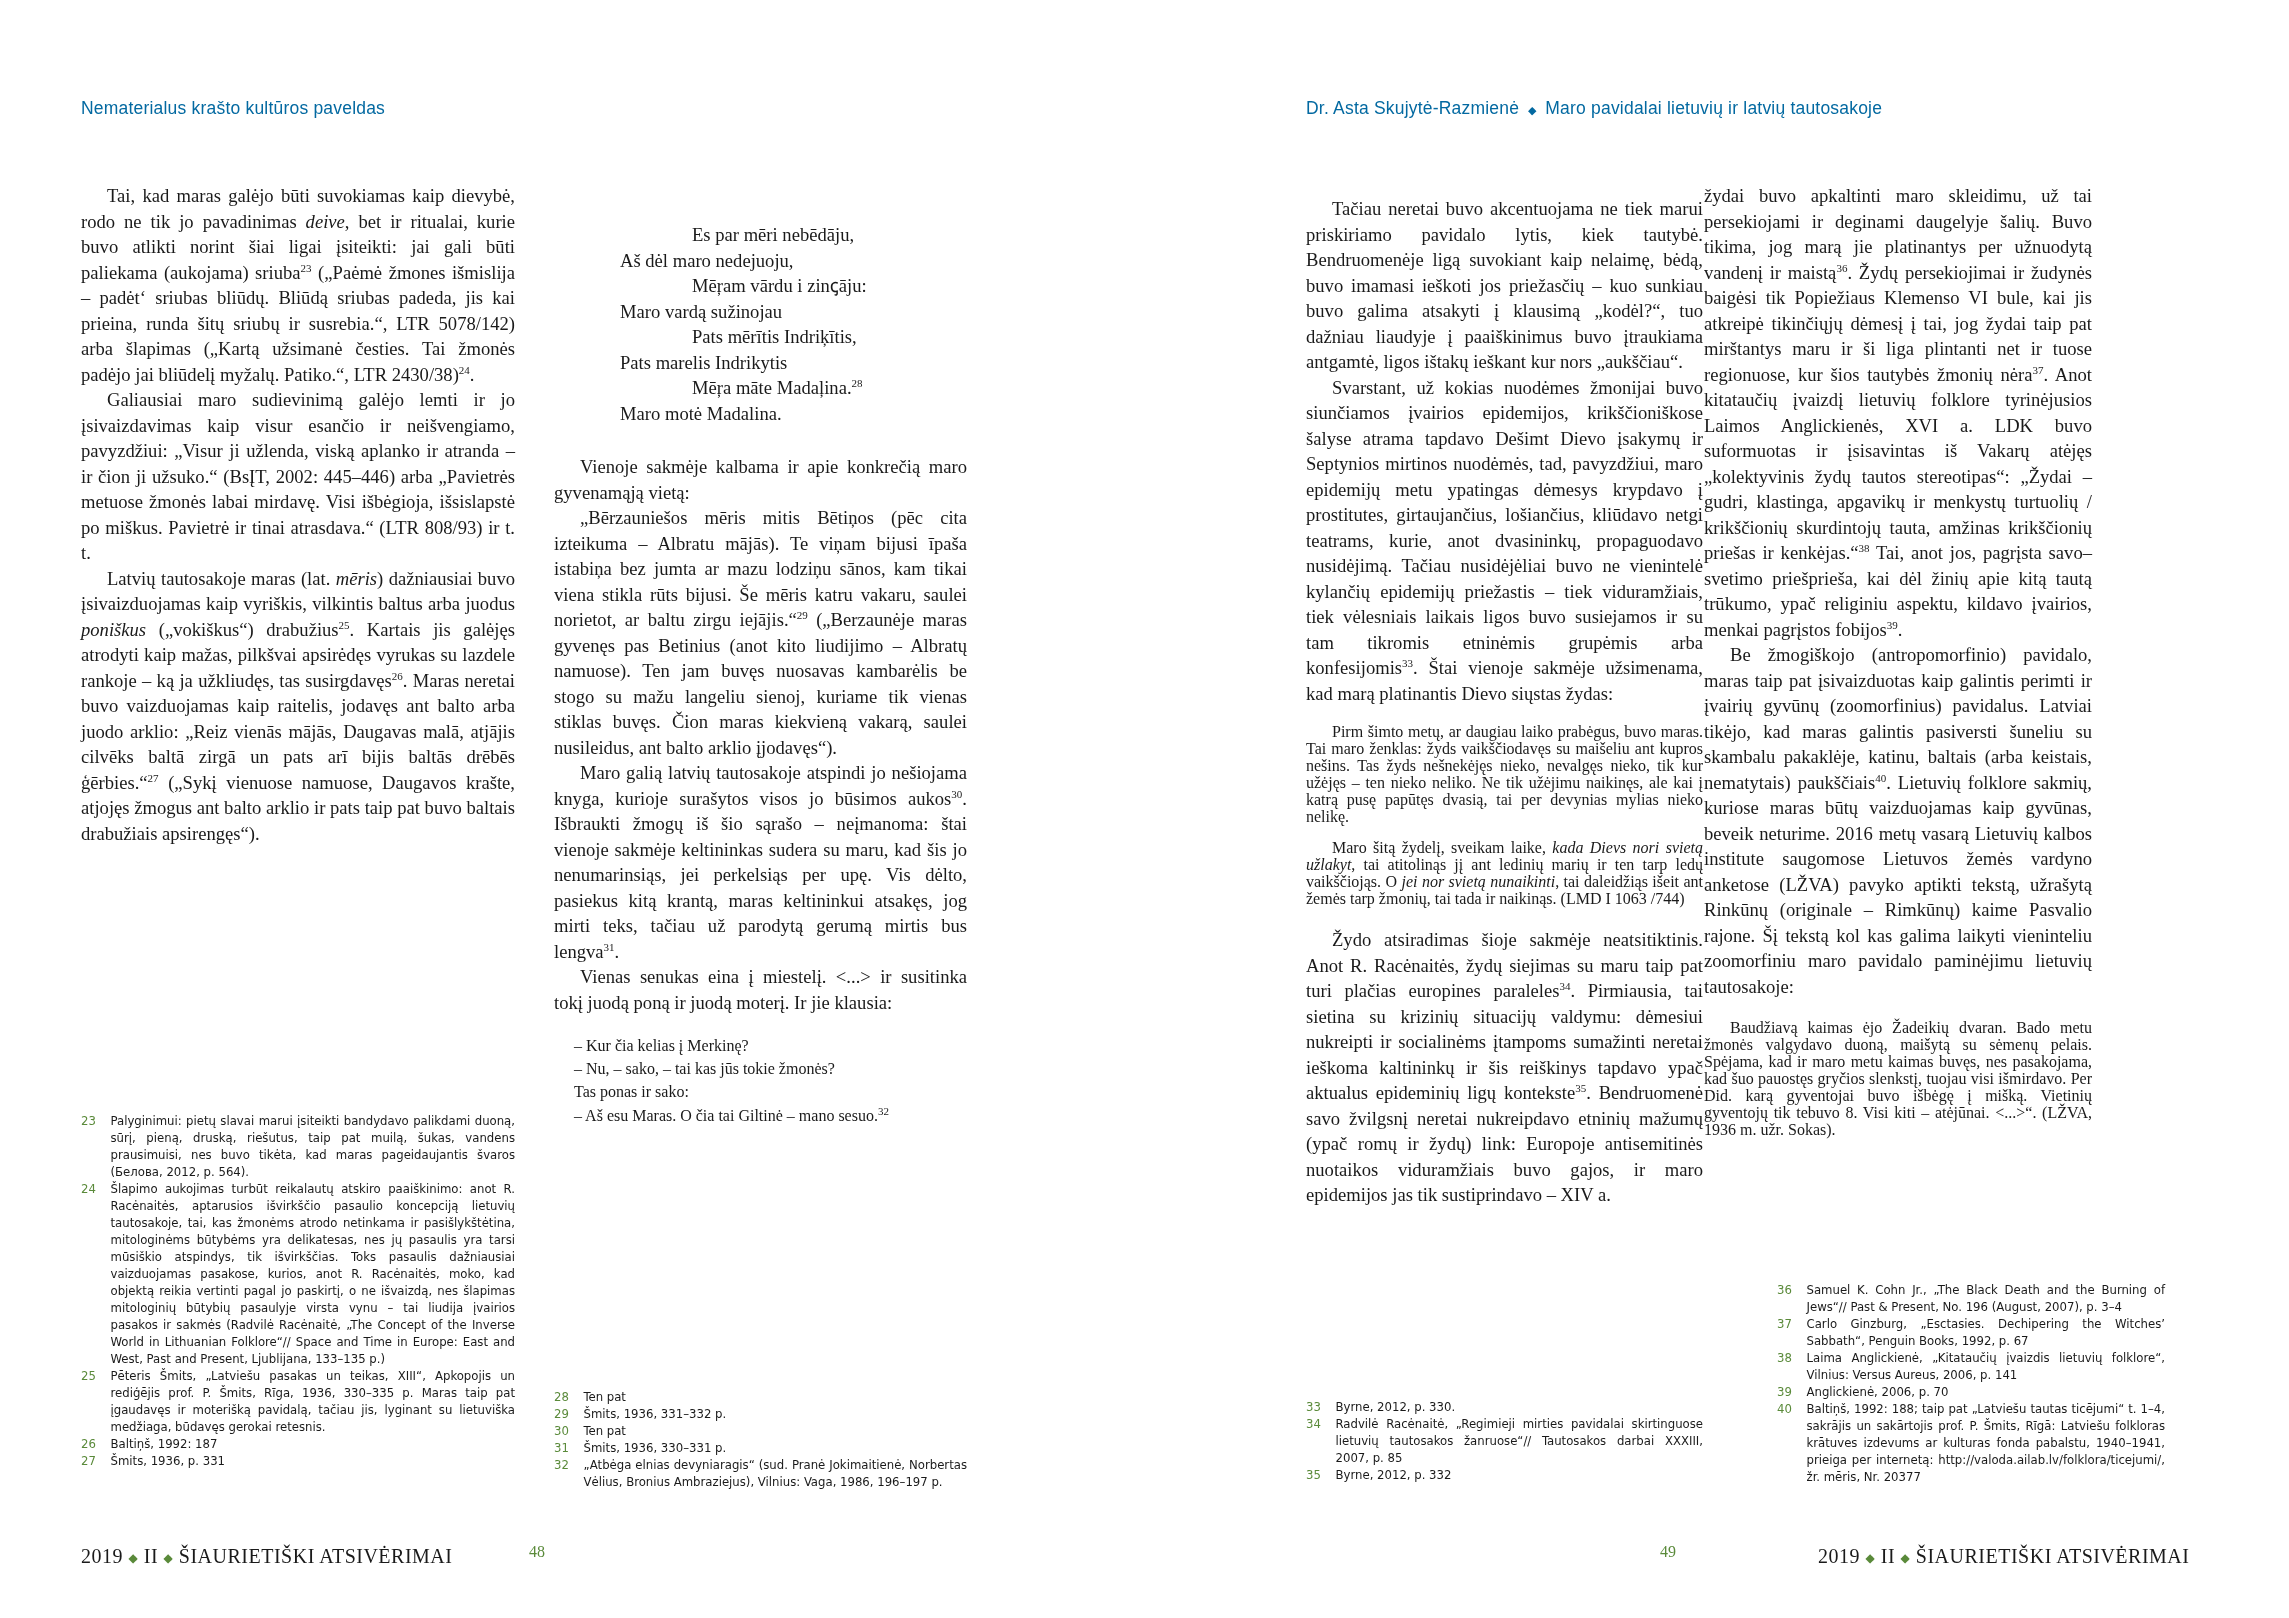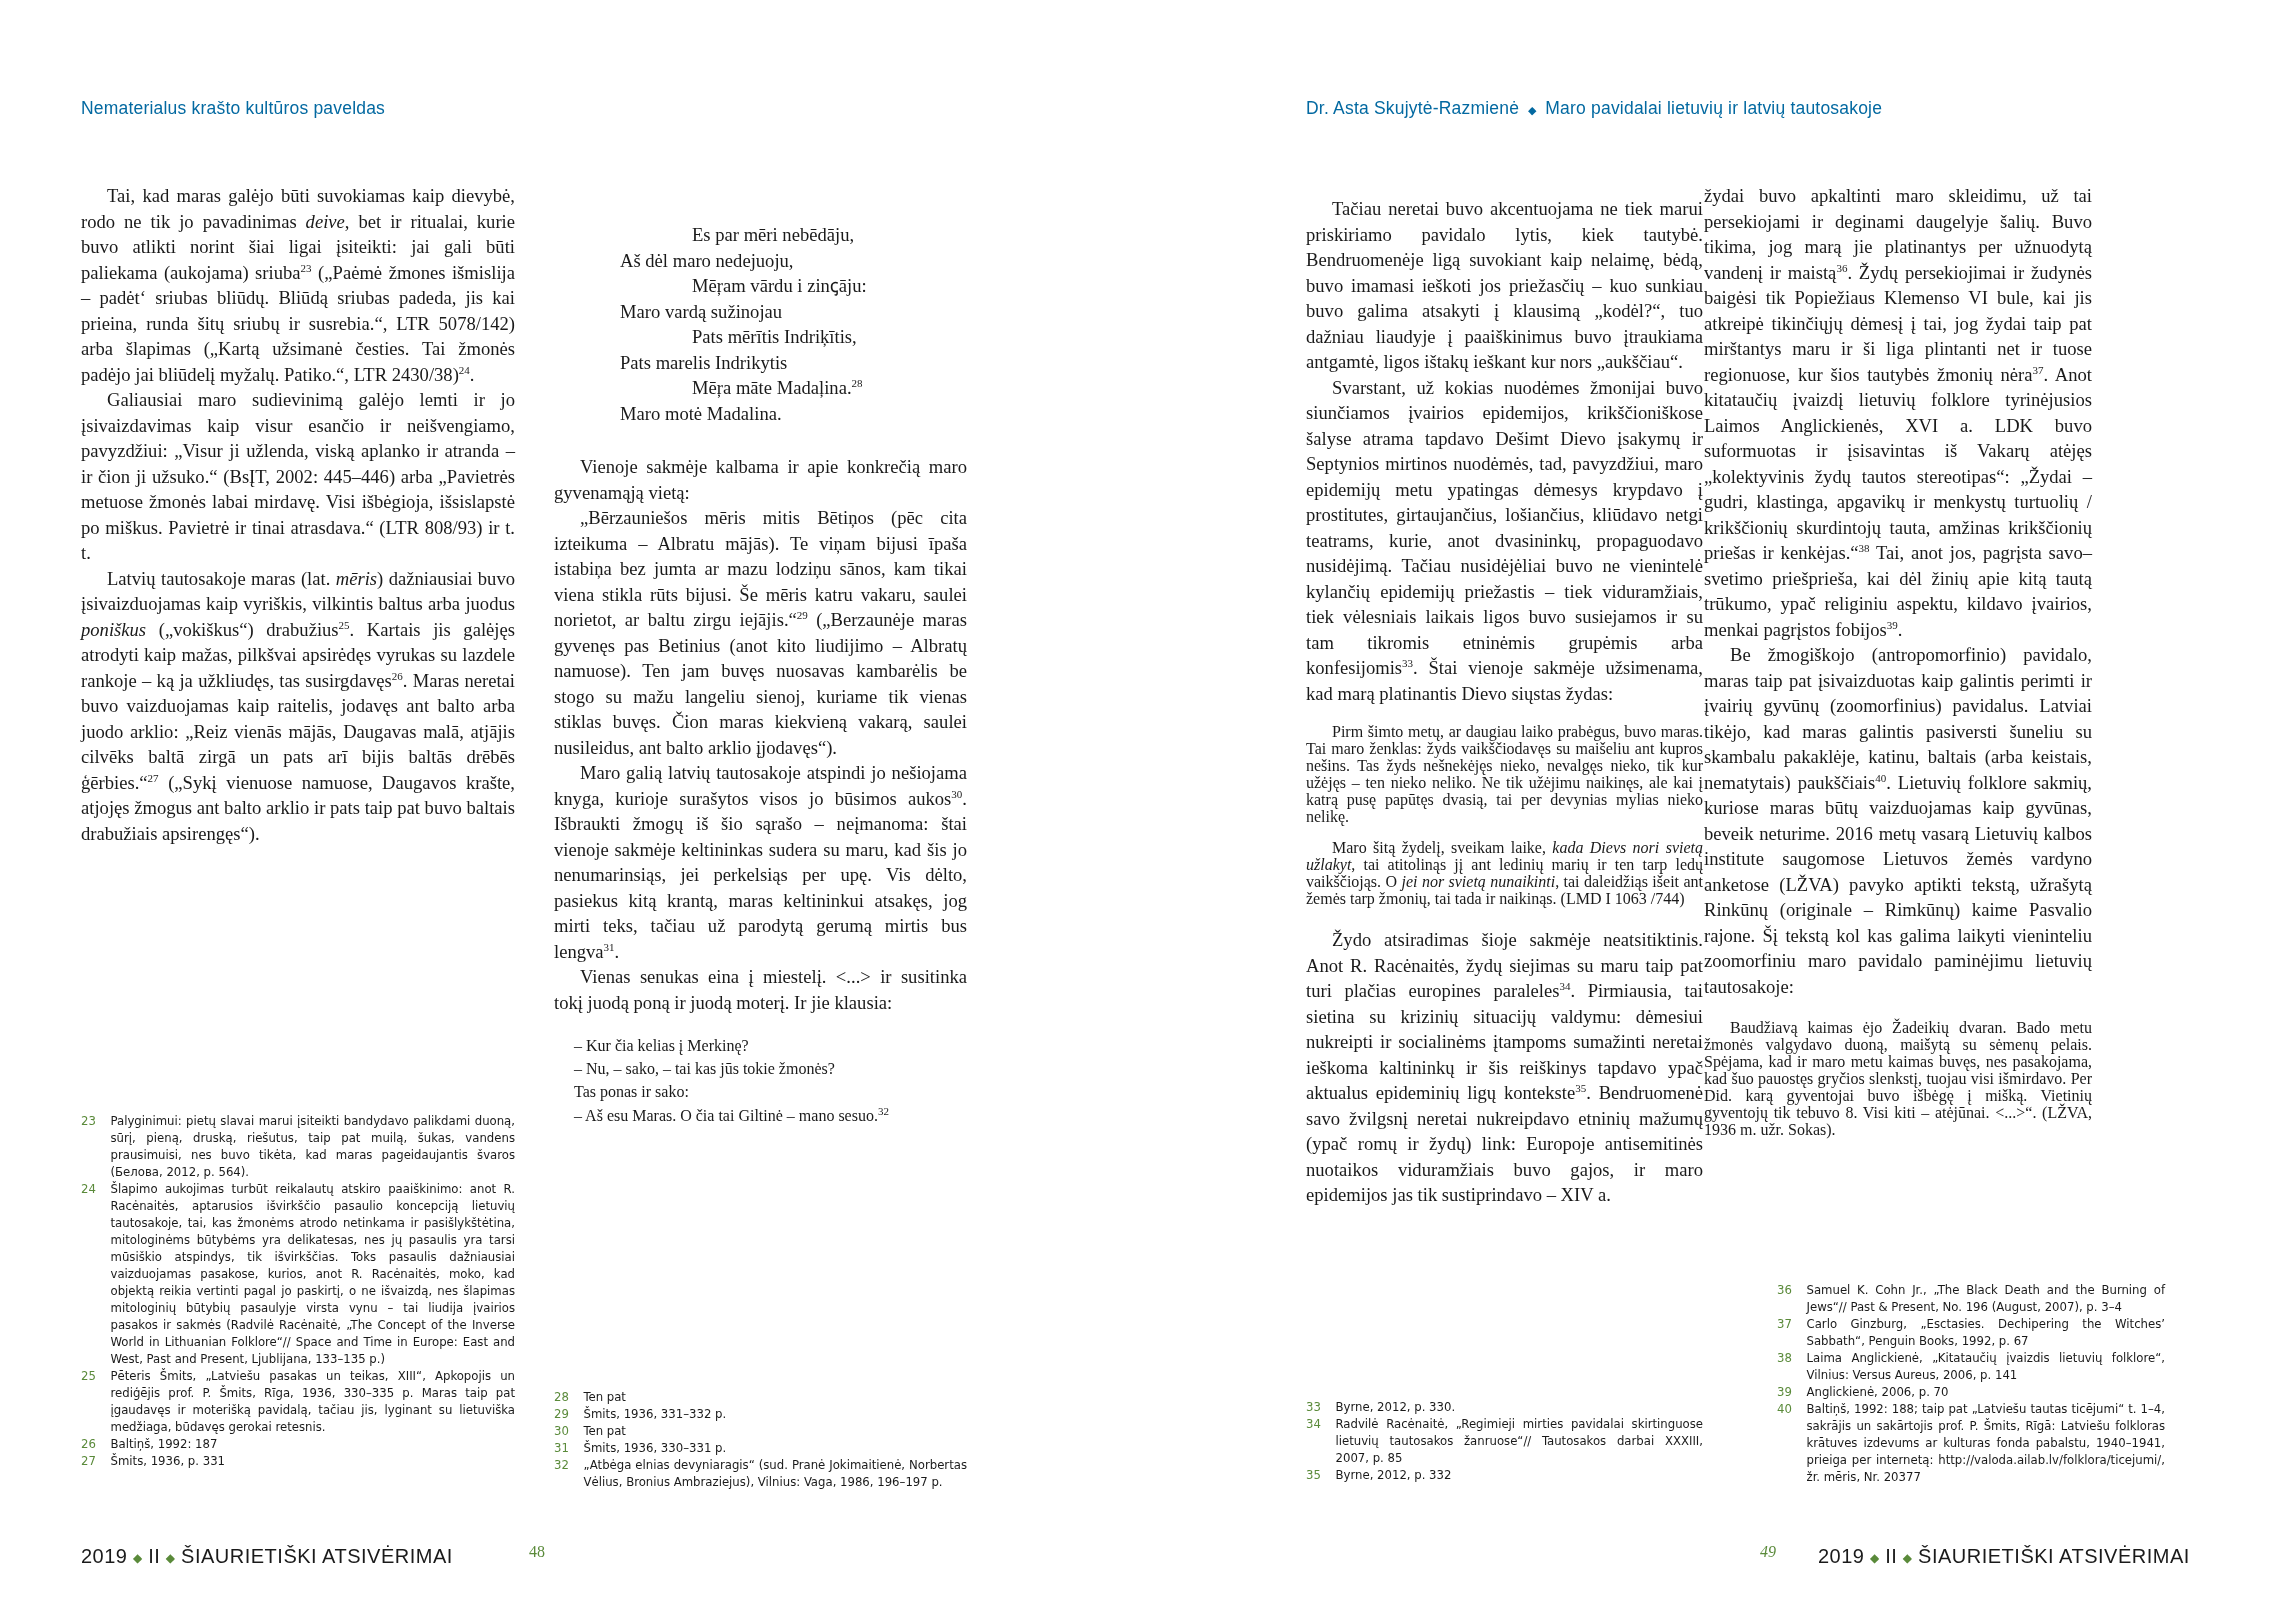--- a/index.html
+++ b/index.html
@@ -13,21 +13,21 @@
   .poem .l { white-space:nowrap; }
   .poem .lv { padding-left:72px; }
   .quote-block { font-size:16px; line-height:17px; }
   .quote-block p { text-indent:26px; }
   .dialog { font-size:16px; line-height:23.4px; }
   .dialog p { text-indent:0; }
   .fn { position:absolute; font-family:"DejaVu Sans Condensed","DejaVu Sans", sans-serif; font-size:13px; line-height:17px; color:#1a1a1a; }
   .fn .item { display:flex; }
   .fn .num { color:#5a8a3a; width:29.5px; flex:none; }
   .fn .txt { flex:1; text-align:justify; }
-  .footer { position:absolute; top:1545px; font-family:Liberation Sans, sans-serif; font-size:20px; white-space:nowrap; letter-spacing:0.5px; }
+  .footer { position:absolute; top:1545px; font-family:Liberation Serif, serif; font-size:20px; white-space:nowrap; letter-spacing:0.5px; }
   .footer .dot { color:#5a8a3a; font-size:12px; vertical-align:middle; padding:0 5.5px; }
   .pagenum { position:absolute; top:1543px; font-family:"Liberation Serif", serif; font-size:16px; color:#5a8a3a; }
   em { font-style:italic; }
 </style>
 </head>
 <body>
 
 <div>
   <div class="running-head" style="left:81px;">Nematerialus krašto kultūros paveldas</div>
 
@@ -172,18 +172,18 @@
       <div class="item">
         <span class="num">39</span>
         <span class="txt">Anglickienė, 2006, p. 70</span>
       </div>
       <div class="item">
         <span class="num">40</span>
         <span class="txt">Baltiņš, 1992: 188; taip pat „Latviešu tautas ticējumi“ t. 1–4, sakrājis un sakārtojis prof. P. Šmits, Rīgā: Latviešu folkloras krātuves izdevums ar kulturas fonda pabalstu, 1940–1941, prieiga per internetą: http://valoda.ailab.lv/folklora/ticejumi/, žr. mēris, Nr. 20377</span>
       </div>
     </div>
 
-  <div class="pagenum" style="left:1760px;font-style:italic;">49</div>
+  <div class="pagenum" style="left:1660px;">49</div>
   <div class="footer" style="left:1818px;">
     <span>2019</span><span class="dot">◆</span><span>II</span><span class="dot">◆</span><span>ŠIAURIETIŠKI ATSIVĖRIMAI</span>
   </div>
 </div>
 
 
 </body></html>

